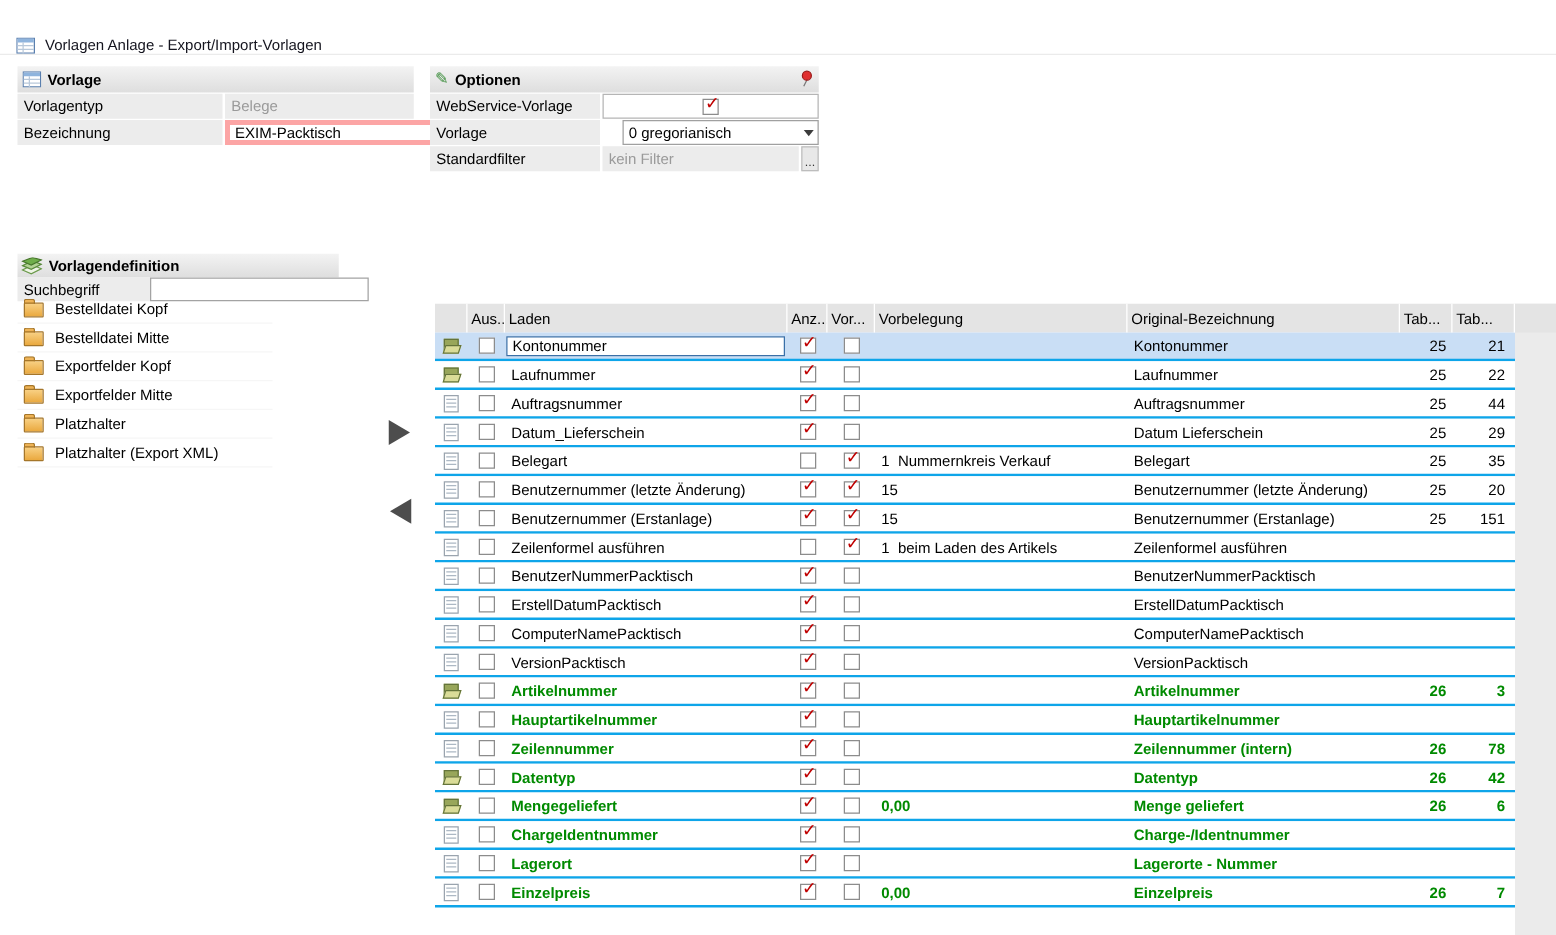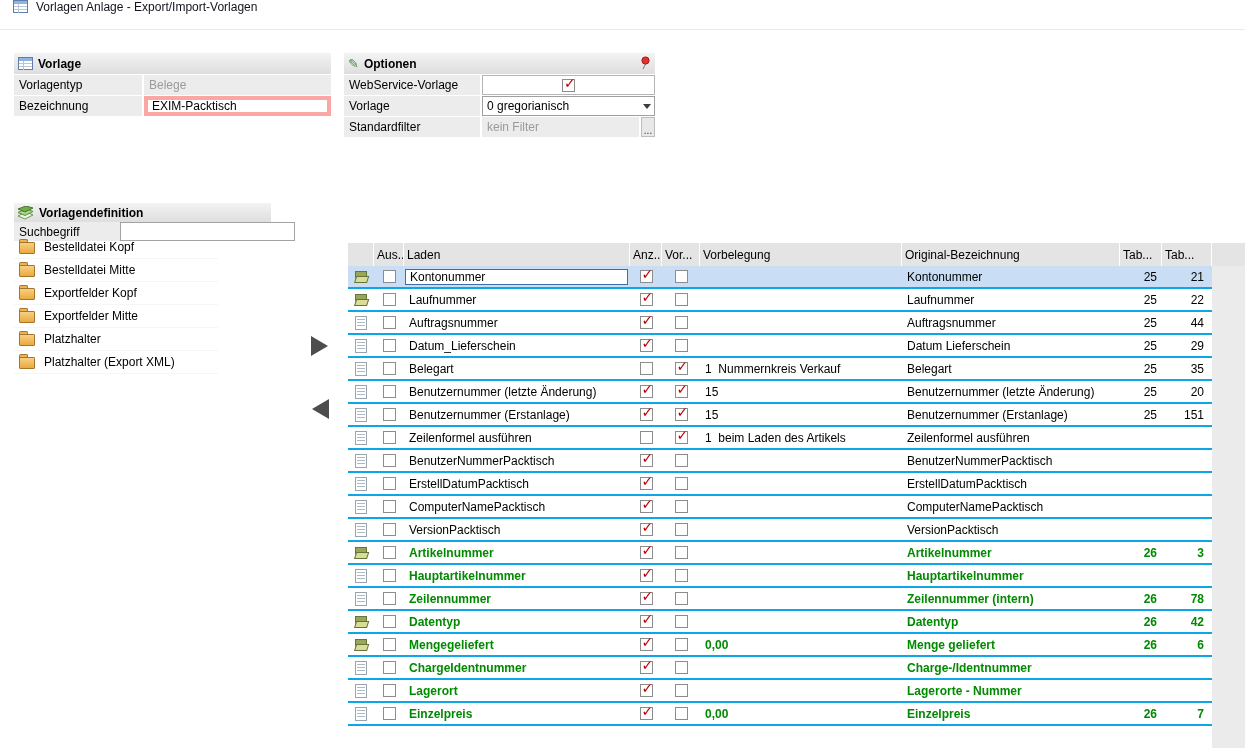--- a/index.html
+++ b/index.html
@@ -1,42 +1,42 @@
 <!DOCTYPE html>
 <html style="--check-red: #c00000; --row-green: #008a00; --selection-blue: #c9def5; --header-gray: #e4e4e4;"><head>
 <meta charset="utf-8">
 <style>
   *{margin:0;padding:0;box-sizing:border-box}
   body{background:#fff}
   i{font-style:normal;display:block}
   #screen{position:relative;width:1245px;height:748px;background:#fff;
     font-family:"Liberation Sans","DejaVu Sans",sans-serif;font-size:12px;color:#000;overflow:hidden}
 
-  .titlebar{position:absolute;left:0;top:0;width:100%;height:30px;display:flex;align-items:flex-start;gap:8px;
+  .titlebar{position:absolute;left:0;top:0;width:100%;height:44px;display:flex;align-items:flex-end;gap:8px;
     padding-left:13px;border-bottom:1px solid #ebebeb}
   .titlebar .title{color:#14141e}
   .icon{display:inline-flex;align-items:center;justify-content:center;flex:none}
 
   .panel{position:absolute}
   .vorlage-panel{left:14px;top:53px;width:317px}
   .optionen-panel{left:344px;top:53px;width:311px}
   .panel-header{height:21px;background:linear-gradient(#f3f3f3,#dedede);display:flex;align-items:center;
     gap:5px;padding:0 4px;font-weight:bold;position:relative}
   .pin{position:absolute;right:4px;top:3px}
   .pencil{color:#3f8f3f;font-size:13px;font-family:"DejaVu Sans",sans-serif}
 
   .frow{display:flex;height:20px;margin-top:1px;align-items:stretch}
-  .flabel{width:128px;flex:none;background:#ececec;display:flex;align-items:center;padding-left:5px;
+  .flabel{width:164px;flex:none;background:#ececec;display:flex;align-items:center;padding-left:5px;
     overflow:hidden;white-space:nowrap}
   .optionen-panel .flabel{width:136px}
   .fval{flex:1;margin-left:2px;display:flex;align-items:center;padding-left:5px}
   .fval.gray{background:#ececec;color:#9a9a9a}
   .tfield{flex:1;margin-left:2px;border:4px solid #fca5a5;background:#fff;padding:0 4px;font:inherit;color:#000}
   .checkfield{flex:1;margin-left:2px;border:1px solid #b5b5b5;background:#fff;display:flex;align-items:center;justify-content:center}
-  .combo{flex:1;margin-left:2px;border:1px solid #a0a0a0;background:#fff;display:flex;align-items:center}
+  .combo{flex:1;margin-left:18px;border:1px solid #a0a0a0;background:#fff;display:flex;align-items:center}
   .combo-text{flex:1;padding-left:4px;overflow:hidden;white-space:nowrap}
   .dd-btn{width:15px;align-self:stretch;display:flex;align-items:center;justify-content:center}
   .dd-arrow{width:0;height:0;border-left:4px solid transparent;border-right:4px solid transparent;border-top:5px solid #3c3c3c}
   .filterbox{flex:1;margin-left:2px;background:#ececec;color:#9a9a9a;display:flex;align-items:center;padding-left:5px}
   .more-btn{width:14px;flex:none;margin-left:2px;background:#e8e8e8;border:1px solid #bdbdbd;color:#333;
     font-size:10px;line-height:9px;display:flex;align-items:flex-end;justify-content:center;padding-bottom:1px;cursor:pointer}
 
   .cb{width:13px;height:13px;flex:none;background:#fff;border:1px solid #8c8c8c;position:relative;display:inline-block}
   .cb.checked::after{content:"✓";font-family:"DejaVu Sans",sans-serif;position:absolute;left:1px;top:-5px;
     font-size:14px;font-weight:bold;color:var(--check-red,#c00000)}

